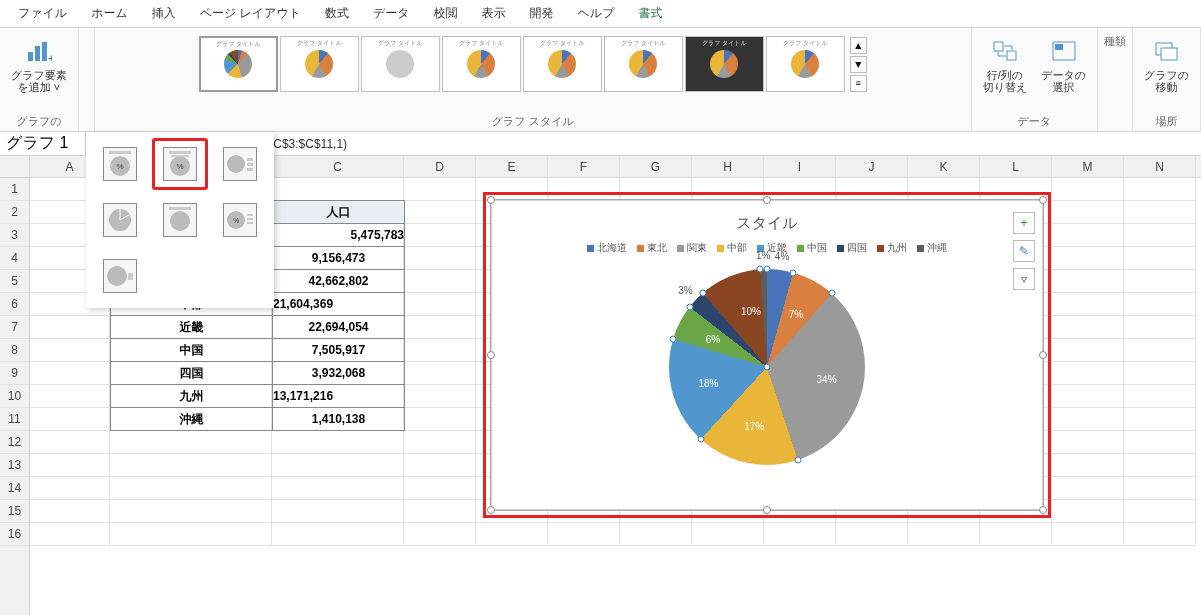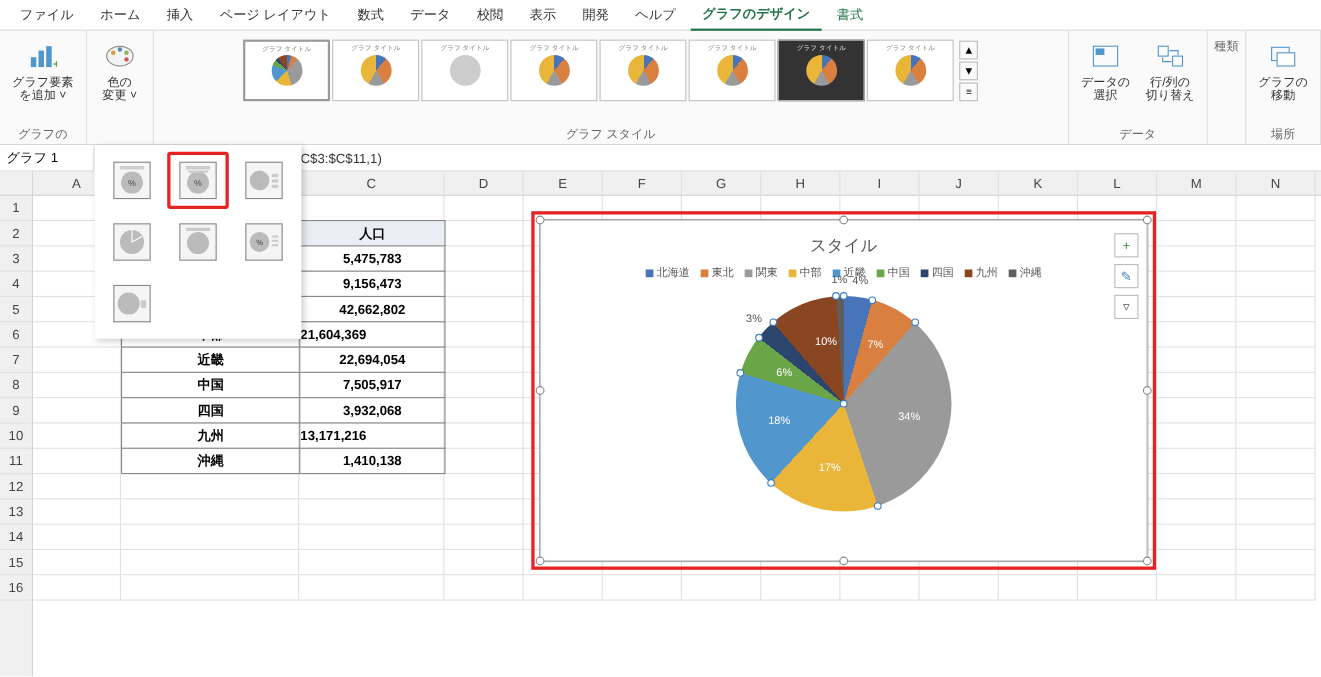--- a/index.html
+++ b/index.html
@@ -30,21 +30,21 @@
 
     
     .quick-layout-drop { position: absolute; top: 132px; left: 86px; background: #fff; box-shadow: 2px 2px 6px rgba(0,0,0,0.2); padding: 6px; display: grid; grid-template-columns: repeat(3, 56px); gap: 4px; z-index: 10; }
     .layout-item { width: 56px; height: 52px; display: flex; align-items: center; justify-content: center; cursor: pointer; border-radius: 3px; }
     .layout-item.highlighted { border: 3px solid #e62222; }
     .layout-item.empty { visibility: hidden; }
     .layout-icon { width: 34px; height: 34px; display: flex; align-items: center; justify-content: center; background: #f5f5f5; border: 1px solid #888; }
 
     
     .formula-row { display: flex; align-items: center; height: 24px; border-bottom: 1px solid #d4d4d4; background: #fff; }
-    .name-box { width: 86px; padding: 0 6px; font-size: 12px; border-right: 1px solid #d4d4d4; height: 100%; display: flex; align-items: center; }
+    .name-box { width: 86px; padding: 0 6px; font-size: 16px; border-right: 1px solid #d4d4d4; height: 100%; display: flex; align-items: center; }
     .formula { padding: 0 6px; font-size: 12px; color: #333; flex: 1; }
 
     
     .grid-area { position: relative; display: flex; height: calc(615px - 28px - 104px - 24px); }
     .row-headers { display: flex; flex-direction: column; width: 30px; background: #f0f0f0; border-right: 1px solid #d4d4d4; }
     .corner { height: 22px; border-bottom: 1px solid #d4d4d4; background: #f0f0f0; }
     .row-hdr { height: 23px; display: flex; align-items: center; justify-content: center; font-size: 12px; color: #444; border-bottom: 1px solid #e0e0e0; }
 
     .sheet-body { flex: 1; position: relative; overflow: hidden; }
     .col-headers { display: flex; height: 22px; border-bottom: 1px solid #d4d4d4; background: #f0f0f0; }
@@ -89,21 +89,20 @@
   <div class="ribbon-tab">ファイル</div>
   <div class="ribbon-tab">ホーム</div>
   <div class="ribbon-tab">挿入</div>
   <div class="ribbon-tab">ページ レイアウト</div>
   <div class="ribbon-tab">数式</div>
   <div class="ribbon-tab">データ</div>
   <div class="ribbon-tab">校閲</div>
   <div class="ribbon-tab">表示</div>
   <div class="ribbon-tab">開発</div>
   <div class="ribbon-tab">ヘルプ</div>
-  <div class="ribbon-tab context-design">グラフのデザイン</div>
   <div class="ribbon-tab context-format">書式</div>
 </div>
 
 <div class="ribbon">
   <div class="ribbon-group">
     <div class="ribbon-group-body">
       <div class="big-btn">
         <div class="ico">
           <svg width="26" height="26">
               <rect x="2" y="14" width="5" height="9" fill="#5196cc"></rect>
@@ -113,35 +112,20 @@
             </svg>
         </div>
         <div class="lbl">グラフ要素
 を追加 ˅</div>
       </div>
     </div>
     <div class="ribbon-group-label">グラフの</div>
   </div>
 
   <div class="ribbon-group">
-    <div class="ribbon-group-body">
-      <div class="big-btn">
-        <div class="ico">
-          <svg width="28" height="22">
-              <ellipse cx="14" cy="11" rx="12" ry="9" fill="#f3f3f3" stroke="#888"></ellipse>
-              <circle cx="8" cy="8" r="2" fill="#d94"></circle>
-              <circle cx="14" cy="5" r="2" fill="#58b"></circle>
-              <circle cx="20" cy="8" r="2" fill="#8b5"></circle>
-              <circle cx="20" cy="14" r="2" fill="#c55"></circle>
-            </svg>
-        </div>
-        <div class="lbl">色の
-変更 ˅</div>
-      </div>
-    </div>
     <div class="ribbon-group-label">&nbsp;</div>
   </div>
 
   <div class="ribbon-group" style="flex:1">
     <div class="gallery">
       <div class="gallery-item selected">
         <span class="gallery-title">グラフ タイトル</span>
         <div class="mini-pie" style="background:conic-gradient(#4874b9 0 16deg,#d97f3f 16deg 42deg,#9a9a9a 42deg 164deg,#eab63a 164deg 225deg,#5196cc 225deg 290deg,#6aa548 290deg 312deg,#2b456f 312deg 323deg,#8a4621 323deg 359deg,#5e5e5e 359deg 360deg)"></div>
       </div>
       <div class="gallery-item">
@@ -176,40 +160,40 @@
         <div style="width:17px;height:17px;border:1px solid #bbb;display:flex;align-items:center;justify-content:center">▴</div>
         <div style="width:17px;height:17px;border:1px solid #bbb;display:flex;align-items:center;justify-content:center">▾</div>
         <div style="width:17px;height:17px;border:1px solid #bbb;display:flex;align-items:center;justify-content:center;font-size:9px">≡</div>
       </div>
     </div>
     <div class="ribbon-group-label">グラフ スタイル</div>
   </div>
 
   <div class="ribbon-group">
     <div class="ribbon-group-body">
-      <div class="big-btn">
-        <div class="ico">
-            <svg width="26" height="22">
-              <rect x="2" y="2" width="22" height="18" fill="none" stroke="#5196cc"></rect>
-              <rect x="4" y="4" width="8" height="6" fill="#5196cc"></rect>
-            </svg>
-          </div>
-        <div class="lbl">データの
-選択</div>
-      </div>
       <div class="big-btn">
         <div class="ico">
             <svg width="26" height="22">
               <rect x="2" y="2" width="9" height="9" fill="none" stroke="#5196cc"></rect>
               <rect x="15" y="11" width="9" height="9" fill="none" stroke="#5196cc"></rect>
               <path d="M12 6 L20 6 L20 10 M14 16 L6 16 L6 12" stroke="#5196cc" fill="none"></path>
             </svg>
           </div>
         <div class="lbl">行/列の
 切り替え</div>
+      </div>
+      <div class="big-btn">
+        <div class="ico">
+            <svg width="26" height="22">
+              <rect x="2" y="2" width="22" height="18" fill="none" stroke="#5196cc"></rect>
+              <rect x="4" y="4" width="8" height="6" fill="#5196cc"></rect>
+            </svg>
+          </div>
+        <div class="lbl">データの
+選択</div>
       </div>
     </div>
     <div class="ribbon-group-label">データ</div>
   </div>
 
   <div class="ribbon-group">
     <div class="ribbon-group-label">種類</div>
   </div>
 
   <div class="ribbon-group">
@@ -604,21 +588,21 @@
       </div>
 
       <table class="data-table" style="border-collapse:collapse">
         <tbody>
             <tr>
               <td class="th" style="width:162px;height:23px"></td>
               <td class="th" style="width:132px;text-align:center">人口</td>
             </tr>
         <tr>
               <td class="td" style="height:23px;text-align:center"></td>
-              <td class="td" style="text-align:center">5,475,783</td>
+              <td class="td" style="text-align:right">5,475,783</td>
             </tr>
         <tr>
               <td class="td" style="height:23px;text-align:center"></td>
               <td class="td" style="text-align:center">9,156,473</td>
             </tr>
         <tr>
               <td class="td" style="height:23px;text-align:center">関東</td>
               <td class="td" style="text-align:center">42,662,802</td>
             </tr>
         <tr>

